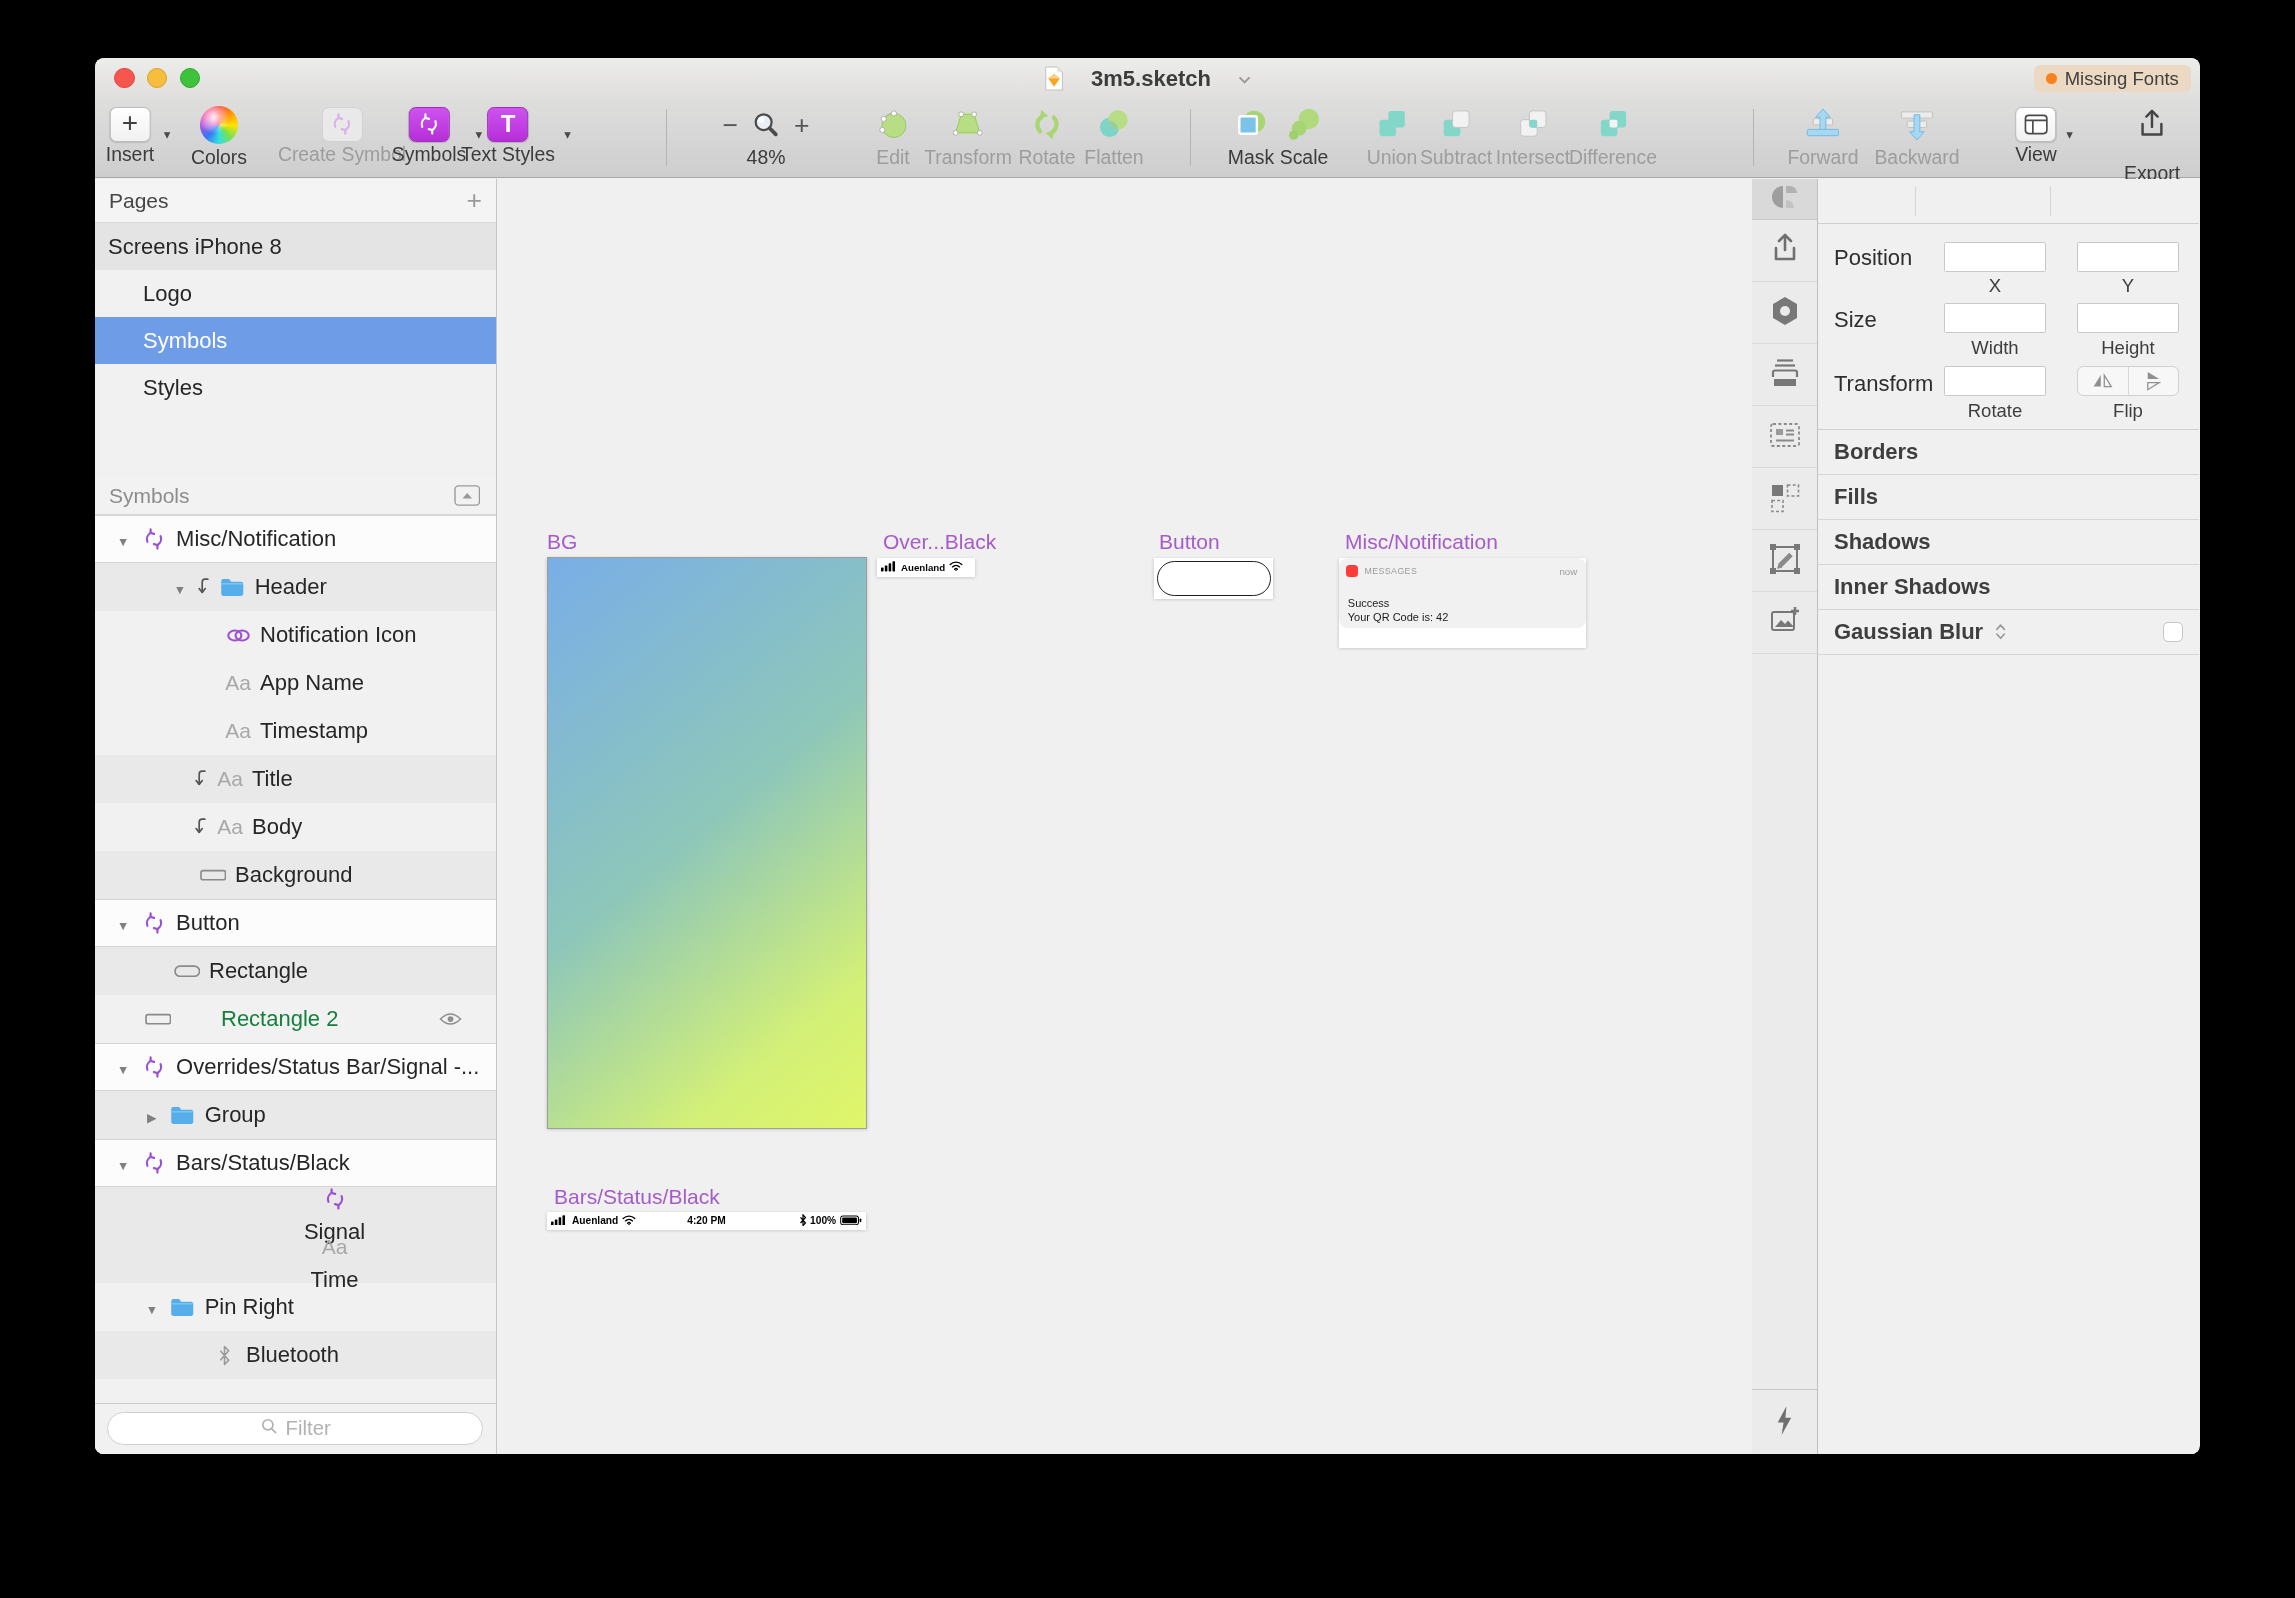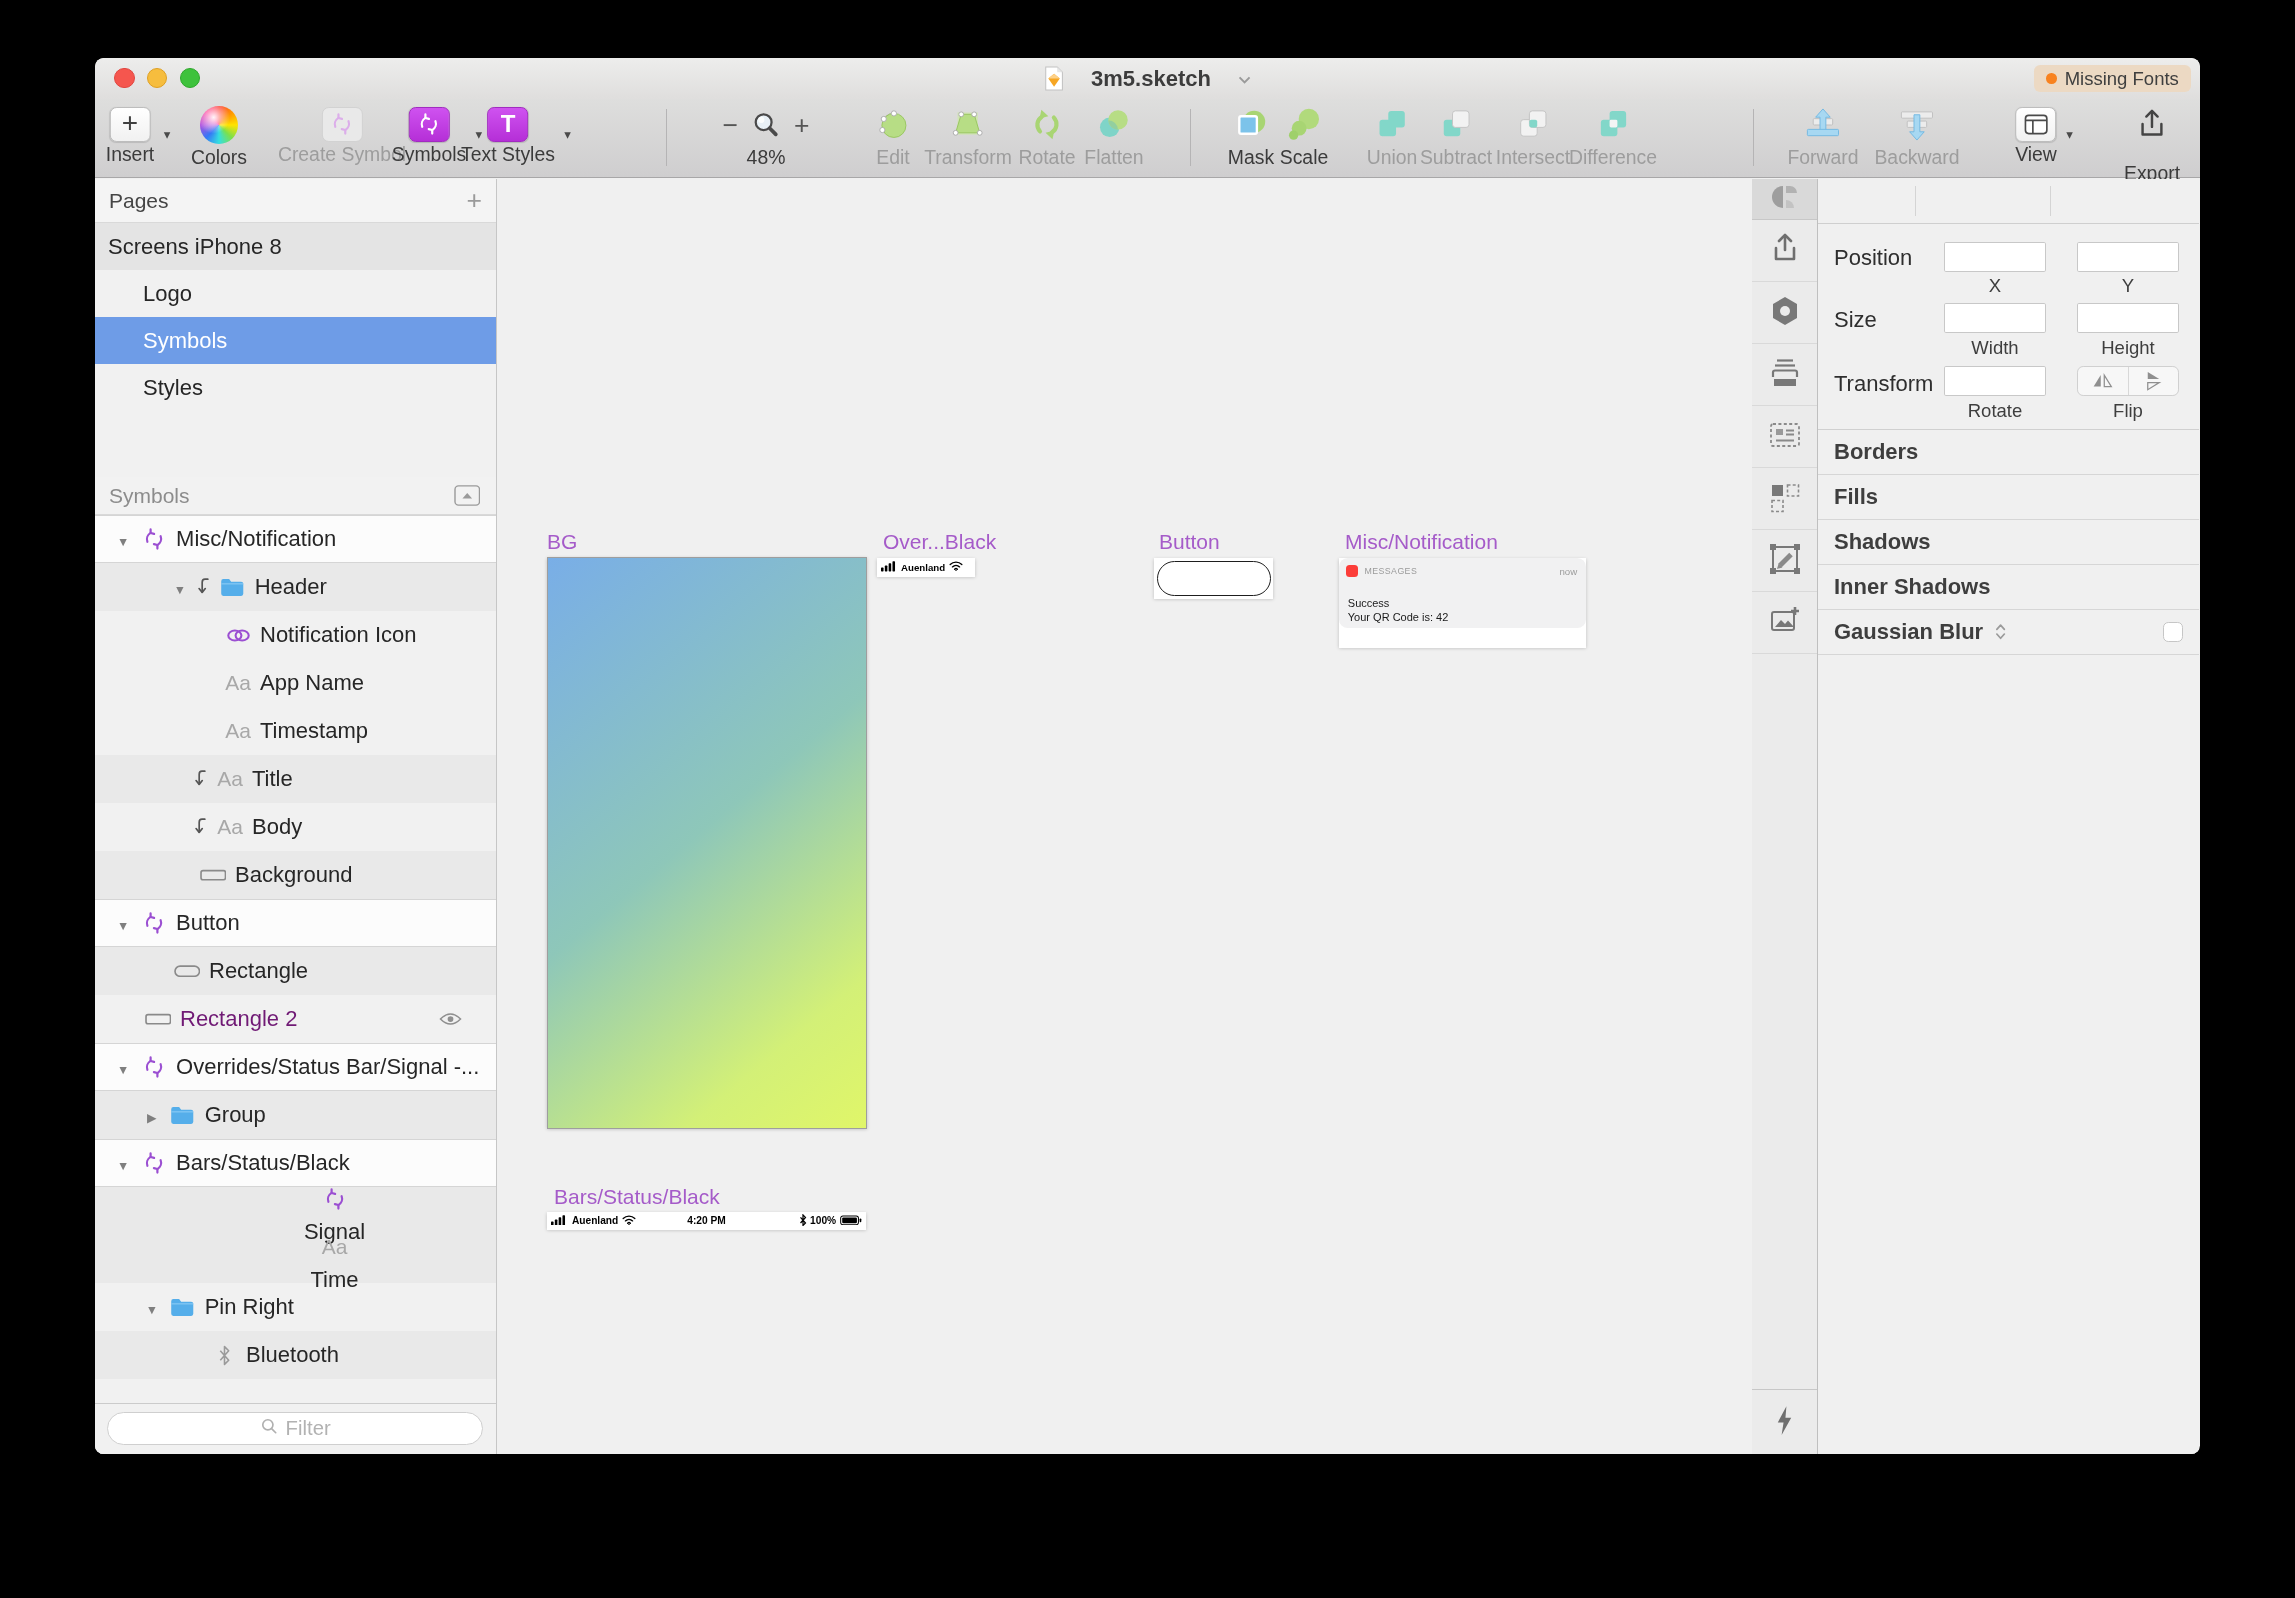--- a/index.html
+++ b/index.html
@@ -79,21 +79,21 @@
   .symbols-head{top:298px;height:38px;background:#f2f2f2;}
   .symbols-head .ph-label{font-size:21px;color:#8c8c8c;}
   .sym-head-btn{margin-left:auto;width:30px;height:23px;display:flex;align-items:center;
     justify-content:center;}
   .sym-head-btn svg{width:26.5px;height:21px;}
   .tree{position:absolute;left:0;top:336px;width:100%;height:887px;overflow:hidden;}
   .trow{height:48px;display:flex;align-items:center;gap:8px;font-size:22px;color:#262626;}
   .trow.shade-dark{background:#e9e9e9;}
   .trow.shade-light{background:#f1f1f1;}
   .trow.shade-white{background:#fcfcfc;border-top:0.9px solid #d5d5d5;border-bottom:0.9px solid #d5d5d5;}
-  .trow.dimmed .tlabel{color:#701a75;}
+  .trow.dimmed .tlabel{color:#15803d;margin-left:41px;}
   .disc{display:none;width:17.7px;text-align:center;}
   .trow.disc-open .disc,.trow.disc-closed .disc{display:inline-block;}
   .disc::before{font-size:12.4px;color:#7f7f7f;}
   .trow.disc-open .disc::before{content:"▼";}
   .trow.disc-closed .disc::before{content:"▶";}
   .pin{display:none;width:14px;}
   .trow.pinned .pin{display:inline-flex;}
   .pin svg{width:13.2px;height:19.4px;}
   .ticon{display:inline-flex;align-items:flex-start;justify-content:center;min-width:28px;color:#9b4fd2;}
   .ticon svg{display:block;}

